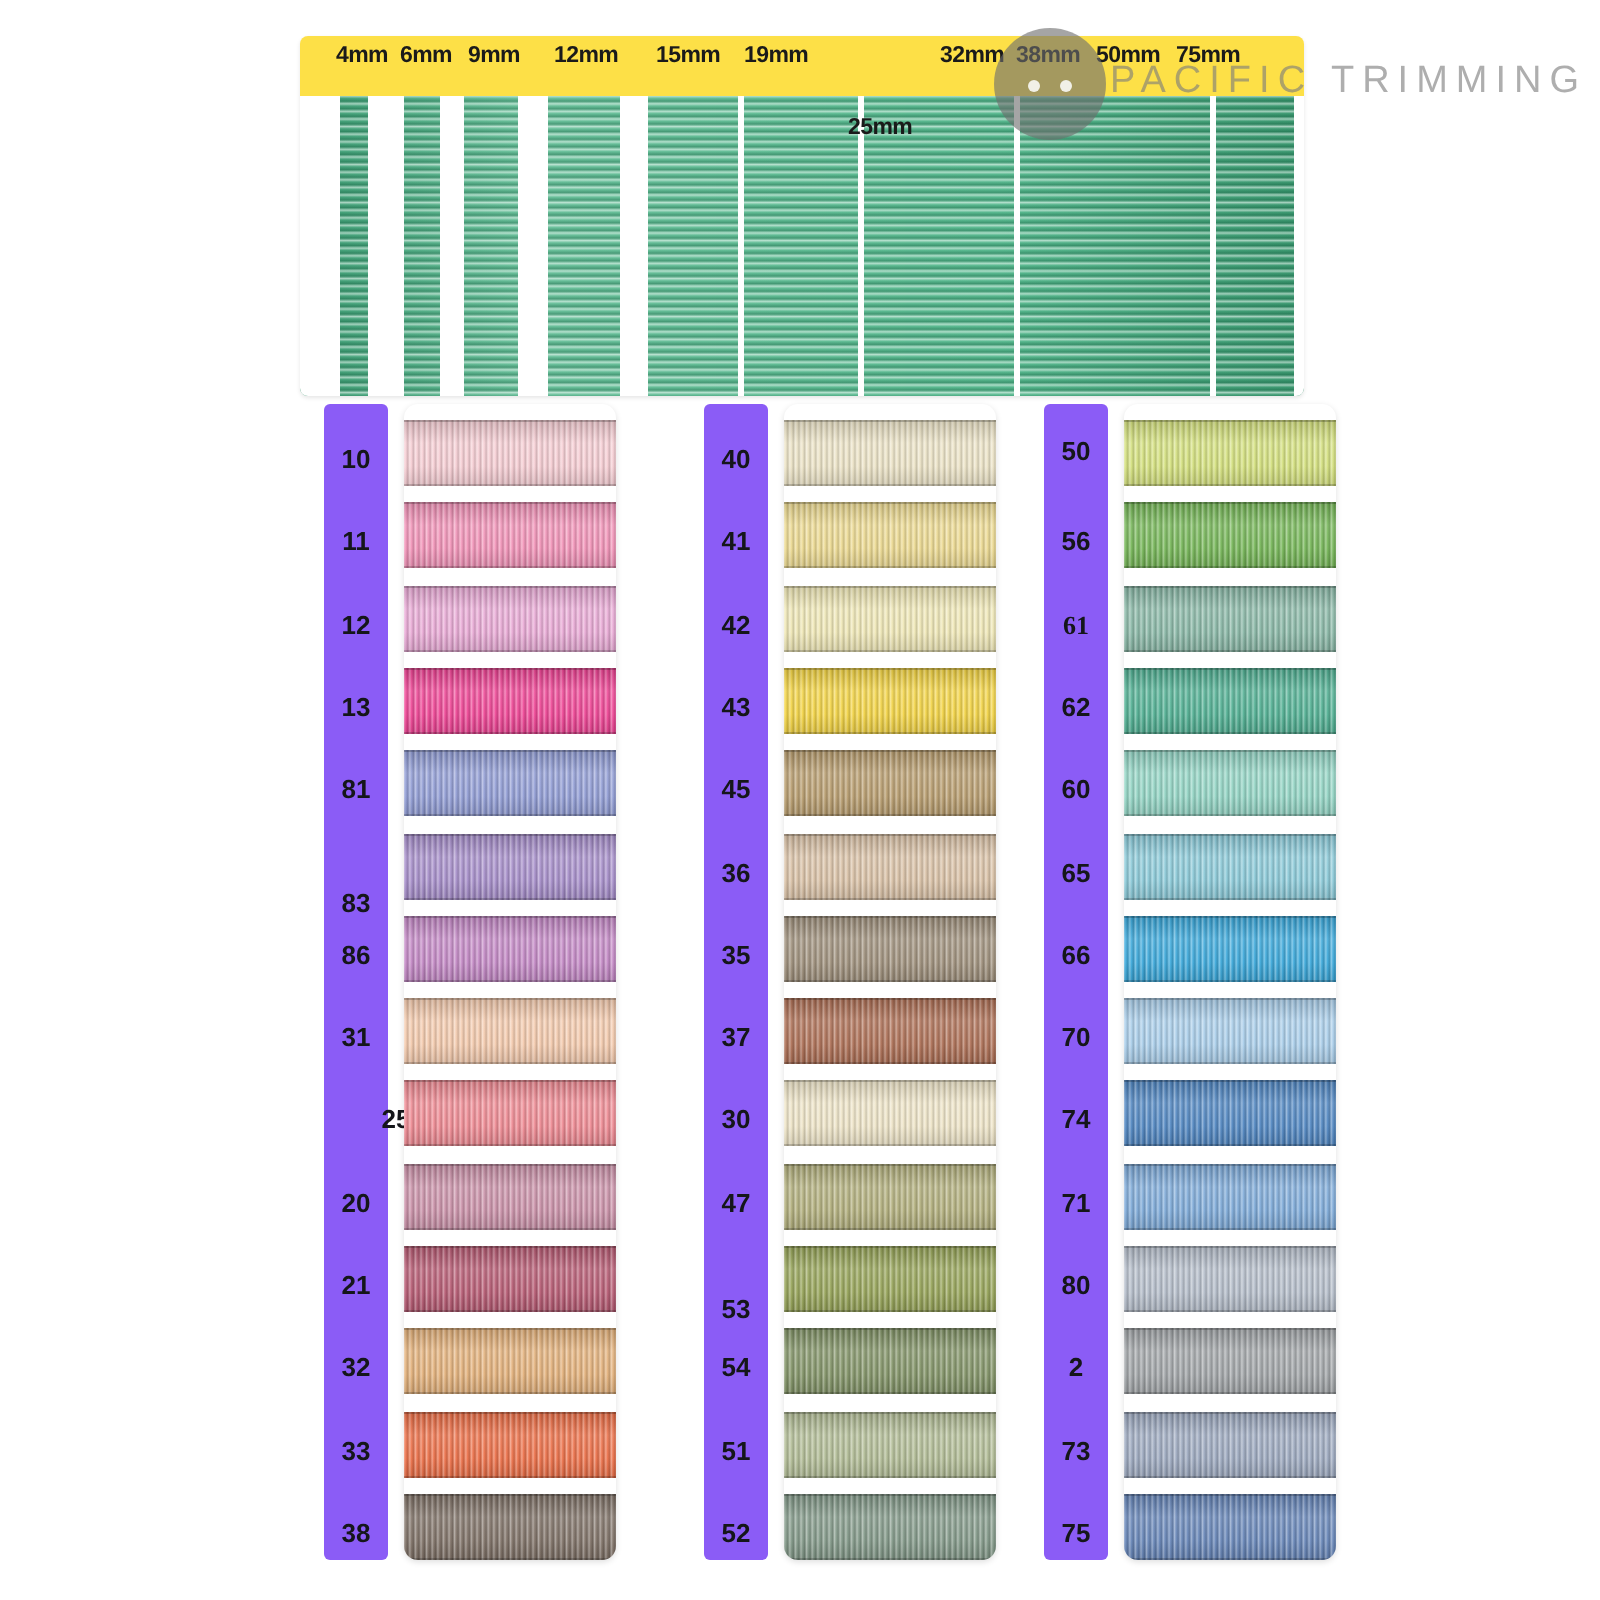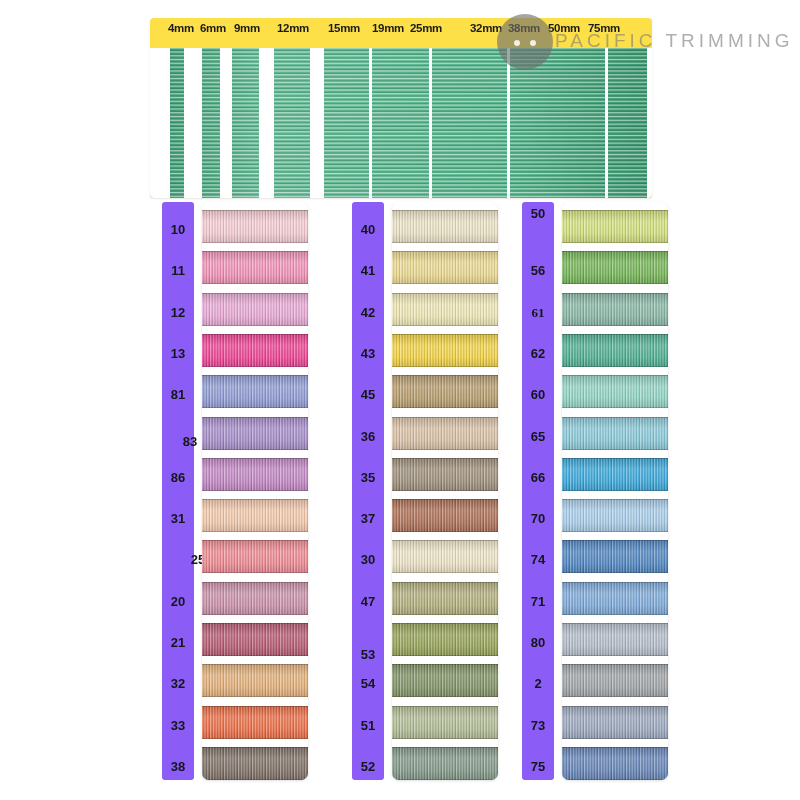--- a/index.html
+++ b/index.html
@@ -152,21 +152,21 @@
       <div class="wgap" style="left: 497px; width: 5px;"></div>
     </div>
 
   <div id="width-label-row">
       <div class="wlabel" style="left: 18px;">4mm</div>
       <div class="wlabel" style="left: 50px;">6mm</div>
       <div class="wlabel" style="left: 84px;">9mm</div>
       <div class="wlabel" style="left: 127px;">12mm</div>
       <div class="wlabel" style="left: 178px;">15mm</div>
       <div class="wlabel" style="left: 222px;">19mm</div>
-      <div class="wlabel" style="left: 260px;">25mm</div>
+      <div class="wlabel" style="left: 274px; margin-top: 36px;">25mm</div>
       <div class="wlabel" style="left: 320px;">32mm</div>
       <div class="wlabel" style="left: 358px;">38mm</div>
       <div class="wlabel" style="left: 398px;">50mm</div>
       <div class="wlabel" style="left: 438px;">75mm</div>
     </div>
 
 </div>
 
 <div id="watermark">
   <div id="wm-circle">
@@ -176,21 +176,21 @@
   <div id="wm-text">PACIFIC TRIMMING</div>
 </div>
 
 <div class="column" id="column-1">
   <div class="col-numbers">
       <div class="col-num" style="top: 20px;">10</div>
       <div class="col-num" style="top: 61.3px;">11</div>
       <div class="col-num" style="top: 102.6px;">12</div>
       <div class="col-num" style="top: 143.9px;">13</div>
       <div class="col-num" style="top: 185.2px;">81</div>
-      <div class="col-num" style="top: 232px; margin-left: 12px;">83</div>
+      <div class="col-num" style="top: 242px;">83</div>
       <div class="col-num" style="top: 267.8px;">86</div>
       <div class="col-num" style="top: 309.1px;">31</div>
       <div class="col-num" style="top: 350.4px; margin-left: 20px;">25</div>
       <div class="col-num" style="top: 391.7px;">20</div>
       <div class="col-num" style="top: 433px;">21</div>
       <div class="col-num" style="top: 474.3px;">32</div>
       <div class="col-num" style="top: 515.6px;">33</div>
       <div class="col-num" style="top: 556.9px;">38</div>
     </div>
   <div class="col-swatches">
@@ -241,21 +241,21 @@
       <div class="sw" style="top: 379.7px; height: 33px; background-color: rgb(176, 173, 121);"></div>
       <div class="sw" style="top: 421px; height: 33px; background-color: rgb(147, 161, 83);"></div>
       <div class="sw" style="top: 462.3px; height: 33px; background-color: rgb(126, 144, 98);"></div>
       <div class="sw" style="top: 503.6px; height: 33px; background-color: rgb(176, 187, 147);"></div>
       <div class="sw" style="top: 544.9px; height: 33px; background-color: rgb(127, 150, 133);"></div>
     </div>
 </div>
 
 <div class="column" id="column-3">
   <div class="col-numbers">
-      <div class="col-num" style="top: 4px;">50</div>
+      <div class="col-num" style="top: 16px;">50</div>
       <div class="col-num" style="top: 61.3px;">56</div>
       <div class="col-num" style="top: 102.6px; font-family: Liberation Serif, serif;">61</div>
       <div class="col-num" style="top: 143.9px;">62</div>
       <div class="col-num" style="top: 185.2px;">60</div>
       <div class="col-num" style="top: 226.5px;">65</div>
       <div class="col-num" style="top: 267.8px;">66</div>
       <div class="col-num" style="top: 309.1px;">70</div>
       <div class="col-num" style="top: 350.4px;">74</div>
       <div class="col-num" style="top: 391.7px;">71</div>
       <div class="col-num" style="top: 433px;">80</div>

